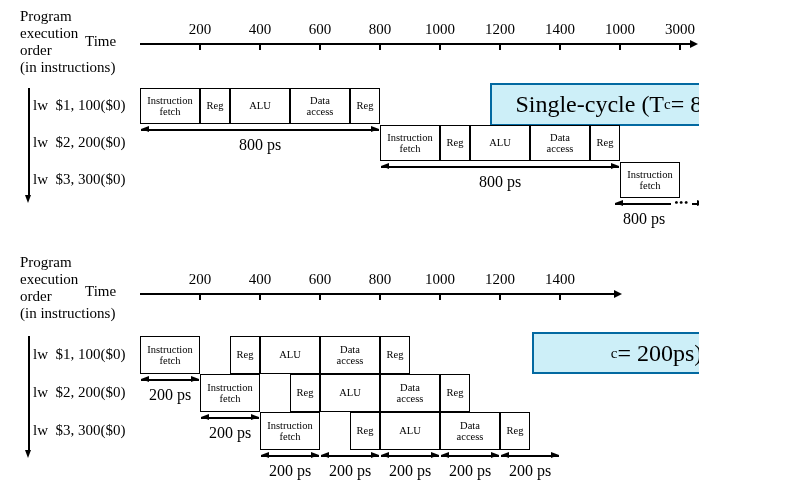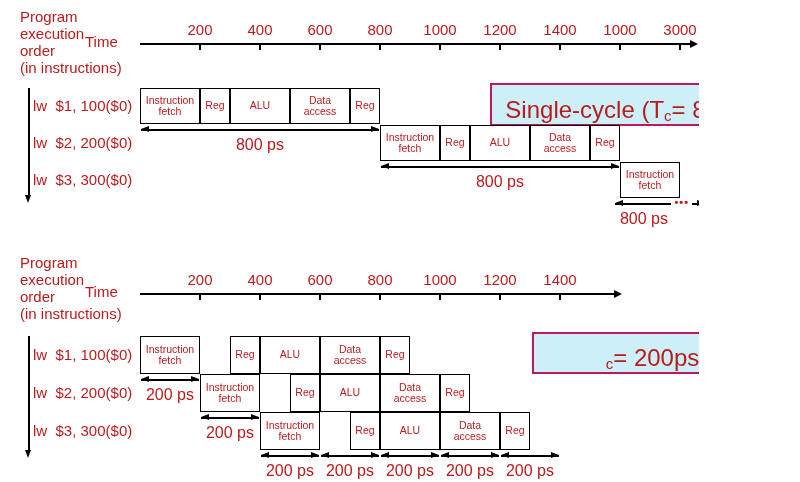--- a/index.html
+++ b/index.html
@@ -1,25 +1,25 @@
 <!DOCTYPE html>
 <html><head>
 <meta charset="utf-8">
 <style>
   html,body{margin:0;padding:0;background:#fff;}
   .root{position:relative;width:699px;height:482px;background:#ffffff;
-        font-family:Liberation Sans, sans-serif;color:#b91c1c;overflow:hidden;}
+        font-family:Liberation Serif, serif;color:#000000;overflow:hidden;}
   .diagram{position:absolute;left:0;top:0;width:800px;height:482px;}
   .po-block{position:absolute;left:20px;font-size:15px;line-height:17px;}
   .po-top{top:8px;}
   .po-bottom{top:254px;}
   .time-label{position:absolute;left:85px;font-size:15px;}
   .time-top{top:33px;}
   .time-bottom{top:283px;}
-  .caption{position:absolute;border:2px solid #be185d;display:flex;align-items:flex-end;
+  .caption{position:absolute;border:2px solid #0369a1;display:flex;align-items:center;
            justify-content:center;font-size:24px;white-space:pre;}
   .caption sub{font-size:15px;}
   .sc-caption{left:490px;top:83px;width:287px;height:39px;}
   .pl-caption{left:532px;top:332px;width:245px;height:38px;}
   .arrow-line{position:absolute;height:1.5px;background:#000;}
   .varrow-line{position:absolute;width:1.5px;background:#000;}
   .tick{position:absolute;width:1.5px;height:7px;background:#000;}
   .tick-label{position:absolute;width:50px;font-size:15px;text-align:center;}
   .head{position:absolute;width:0;height:0;}
   .instr-label{position:absolute;font-size:15px;white-space:pre;}

